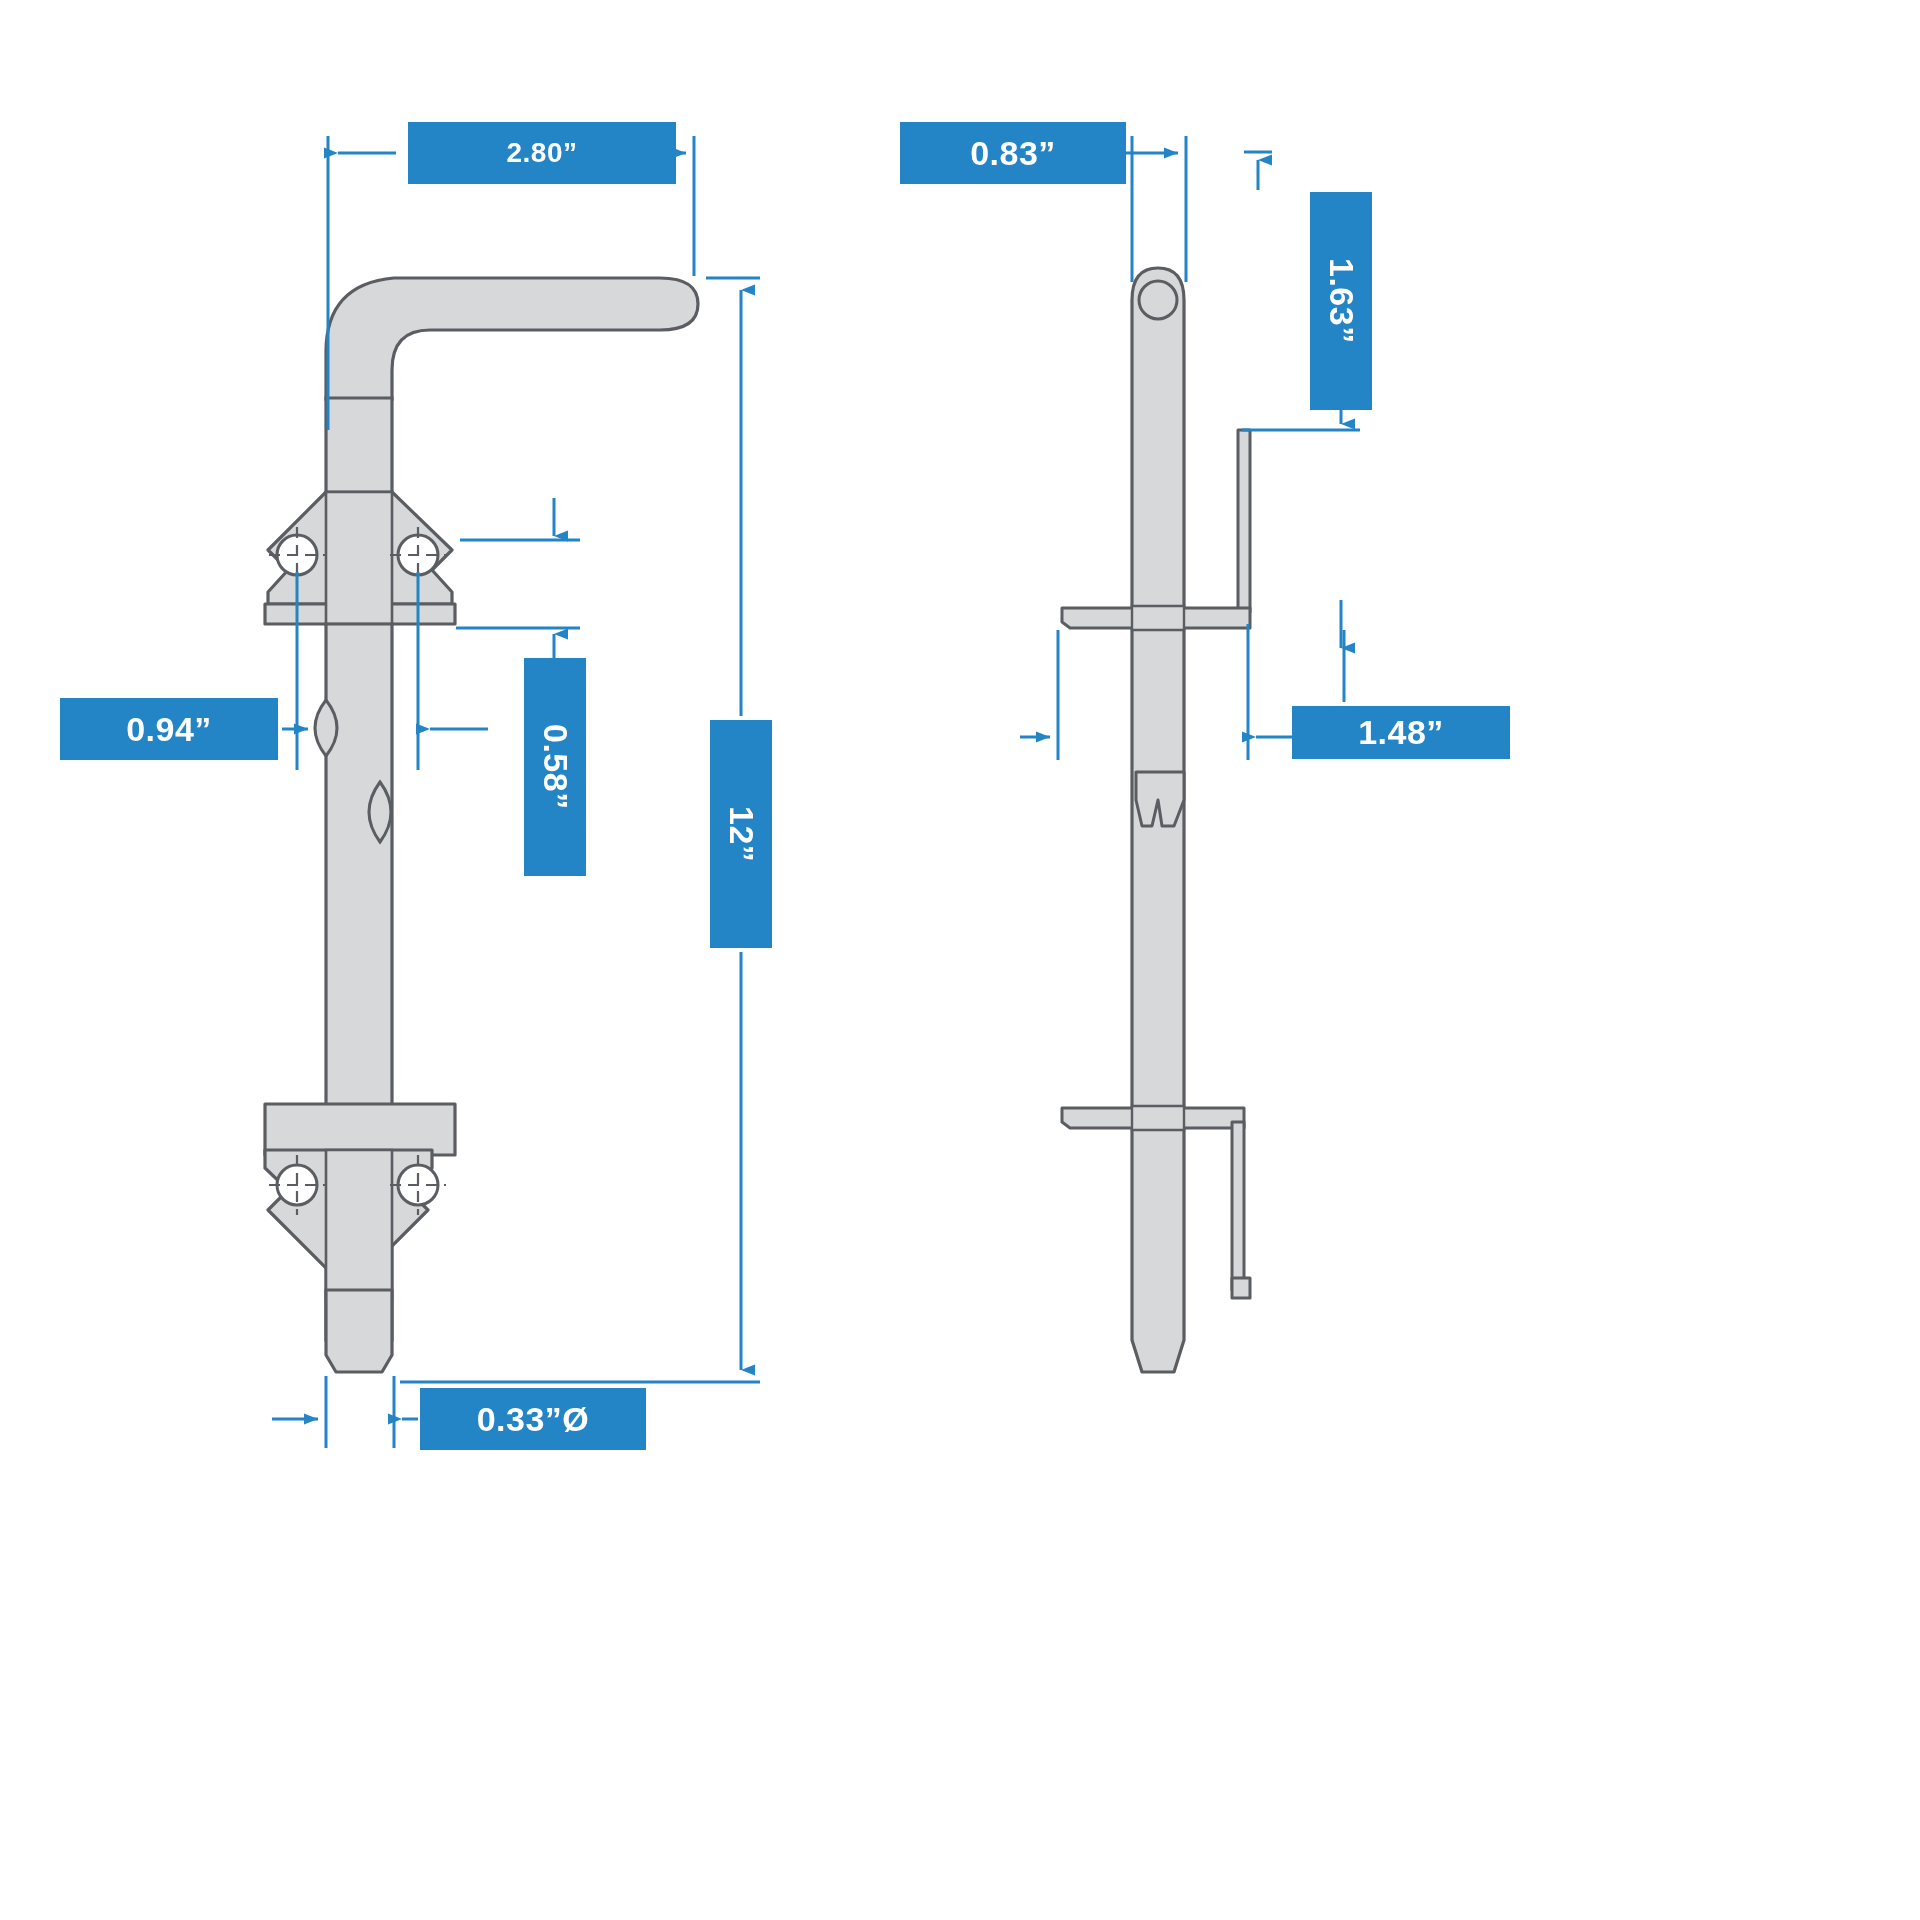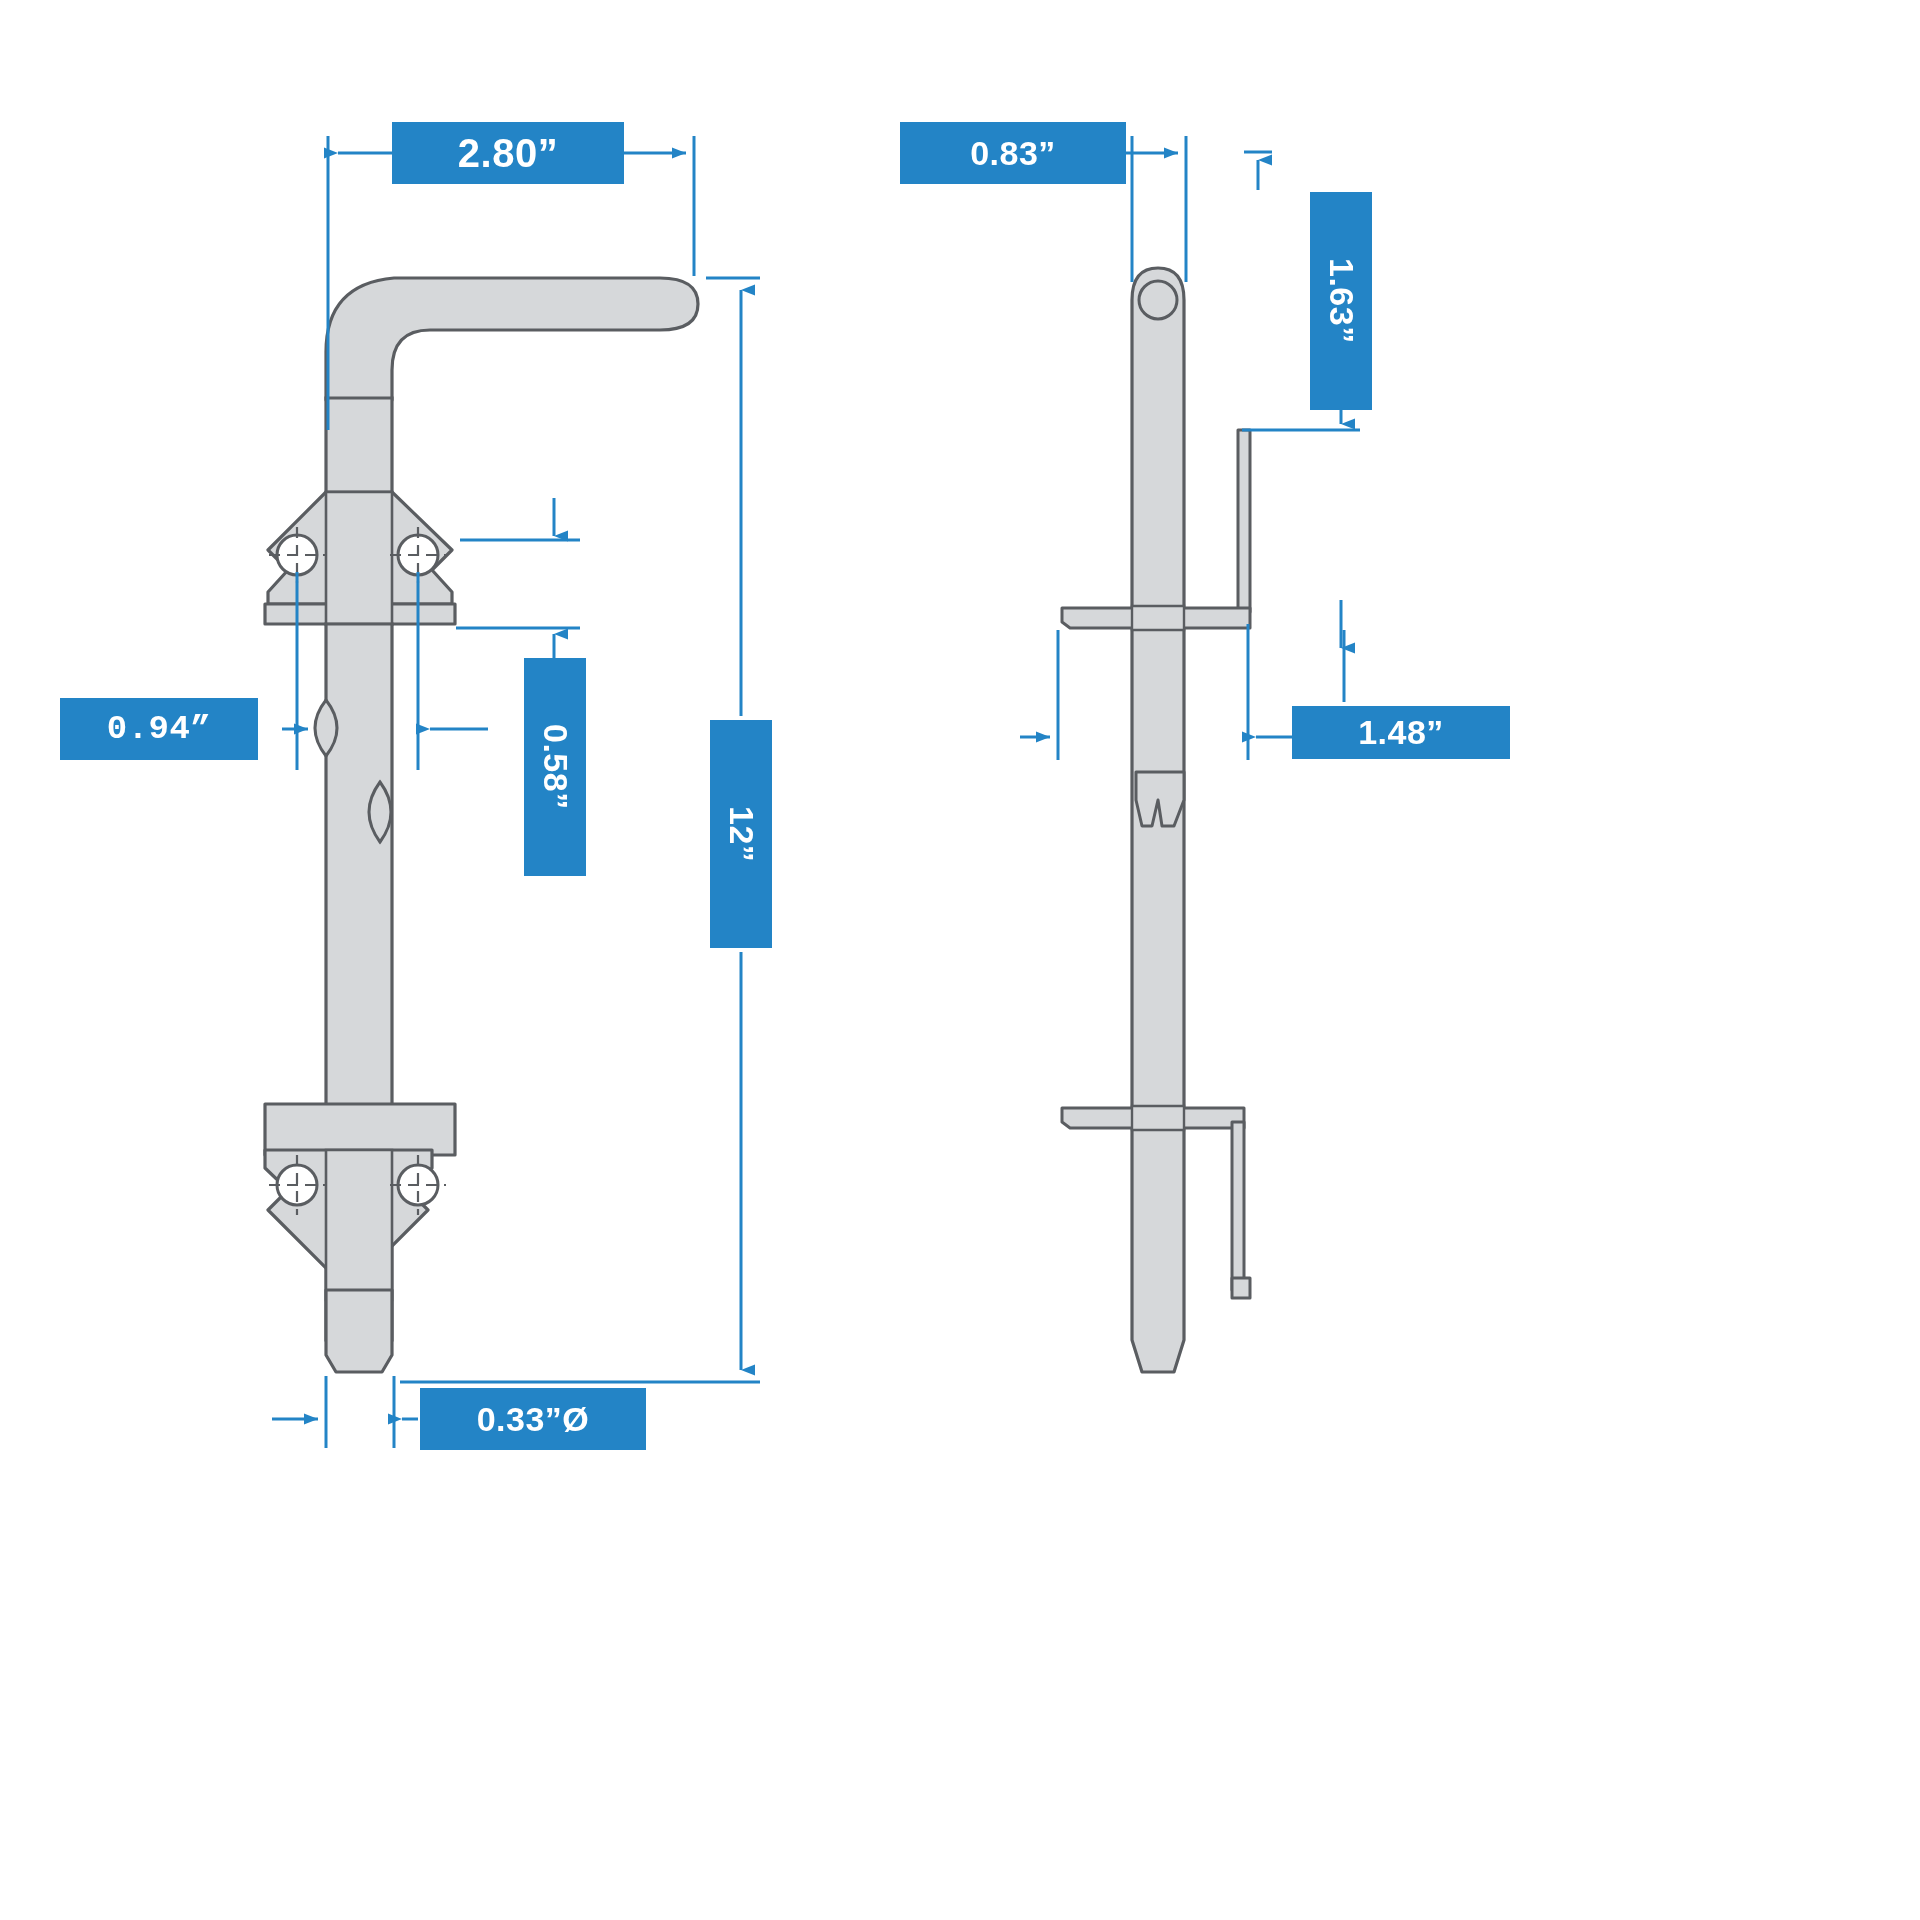--- a/index.html
+++ b/index.html
@@ -193,25 +193,25 @@
 
       <line x1="1248" y1="624" x2="1248" y2="760" stroke-width="3"></line>
       <line x1="1344" y1="630" x2="1344" y2="702" stroke-width="3"></line>
       <line x1="1341" y1="600" x2="1341" y2="648" marker-end="url(#arrD)"></line>
       <line x1="1294" y1="737" x2="1256" y2="737" marker-end="url(#arrL)"></line>
       <line x1="1058" y1="630" x2="1058" y2="760" stroke-width="3"></line>
       <line x1="1020" y1="737" x2="1050" y2="737" marker-end="url(#arrR)"></line>
     </g>
   </svg>
 
-  <div class="dim-label" style="left:392px;top:122px;width:232px;height:62px;font-size:40px;">2.80”</div>
+  <div class="dim-label" style="left:408px;top:122px;width:268px;height:62px;font-size:28px;">2.80”</div>
 
   <div class="dim-label vert" style="left:710px;top:720px;width:62px;height:228px;font-size:34px;">12”</div>
 
-  <div class="dim-label" style="left:60px;top:698px;width:198px;height:62px;font-size:34px;font-family:Liberation Mono, monospace;">0.94”</div>
+  <div class="dim-label" style="left:60px;top:698px;width:218px;height:62px;font-size:34px;">0.94”</div>
 
   <div class="dim-label vert" style="left:524px;top:658px;width:62px;height:218px;font-size:34px;">0.58”</div>
 
   <div class="dim-label" style="left:420px;top:1388px;width:226px;height:62px;font-size:34px;">0.33”Ø</div>
 
   <div class="dim-label" style="left:900px;top:122px;width:226px;height:62px;font-size:34px;">0.83”</div>
 
   <div class="dim-label vert" style="left:1310px;top:192px;width:62px;height:218px;font-size:34px;">1.63”</div>
 
   <div class="dim-label" style="left:1292px;top:706px;width:218px;height:53px;font-size:34px;">1.48”</div>

